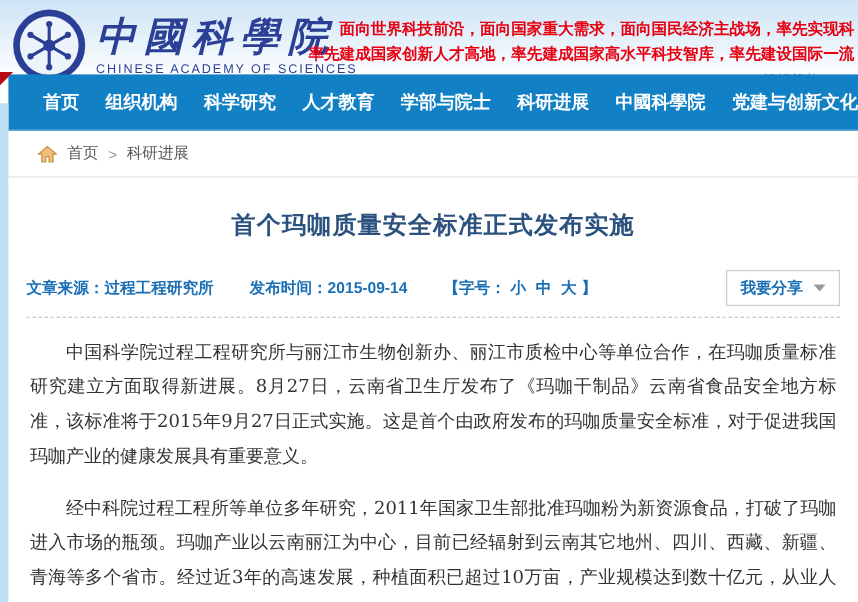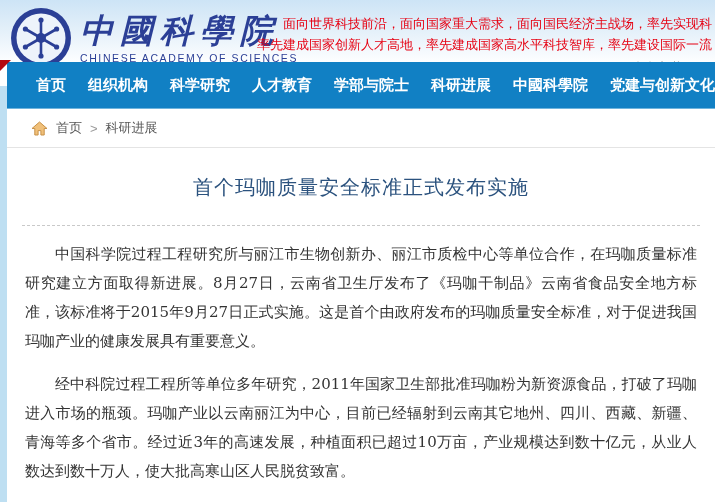--- a/index.html
+++ b/index.html
@@ -17,21 +17,21 @@
   .logo-zh{
     font-family:"DejaVu Serif",serif;font-weight:bold;font-style:italic;
     font-size:33px;color:#2B3F96;letter-spacing:7px;line-height:36px;white-space:nowrap;
   }
   .logo-en{
     font-size:10.5px;font-weight:normal;color:#2B3F96;letter-spacing:1.6px;
     margin-top:3px;white-space:nowrap;
   }
   .slogan{
     position:absolute;right:3px;top:13px;text-align:right;
-    color:#E60012;font-weight:normal;font-size:13px;line-height:21px;white-space:nowrap;
+    color:#E60012;font-weight:bold;font-size:13px;line-height:21px;white-space:nowrap;
   }
   .attribution{
     position:absolute;left:608px;top:59px;width:86px;overflow:hidden;
     white-space:nowrap;color:#8A8A8A;font-size:12px;
   }
   
   .left-stripe{position:absolute;left:0;top:86px;bottom:0;width:7px;background:#BEDFF2;}
   
   .main-nav{
     margin-left:7px;height:47px;background:#1180C4;position:relative;
@@ -45,21 +45,21 @@
   }
   
   .content{margin-left:7px;background:#fff;}
   .breadcrumb{
     height:38px;display:flex;align-items:center;padding-left:24px;gap:8px;
     font-size:13px;color:#595959;border-bottom:1px solid #E4E4E4;
   }
   .breadcrumb a{color:#595959;text-decoration:none;cursor:pointer;}
   .breadcrumb .sep{color:#9a9a9a;}
   .article-title{
-    text-align:center;color:#2B527E;font-size:20px;font-weight:normal;
+    text-align:center;color:#2B527E;font-size:20px;font-weight:bold;
     margin:26px 10px 24px;letter-spacing:1px;
   }
   .meta{
     display:flex;align-items:center;margin:0 15px;height:30px;
     font-size:13px;font-weight:bold;color:#1B6FB5;
   }
   .meta .grp{margin-right:30px;white-space:nowrap;}
   .meta .fs-btn{cursor:pointer;margin:0 4px;}
   .share-btn{
     margin-left:auto;border:1px solid #CCCCCC;background:#fff;
@@ -134,20 +134,31 @@
     <svg width="17" height="15" viewBox="0 0 17 15">
       <path d="M8.5 1 L16 7.5 H13.2 V14 H9.9 V9.6 H7.1 V14 H3.8 V7.5 H1 Z" fill="#F0C07A" stroke="#C89248" stroke-width="1" stroke-linejoin="round"></path>
     </svg>
     <a>首页</a>
     <span class="sep">&gt;</span>
     <span>科研进展</span>
   </div>
 
   <h1 class="article-title">首个玛咖质量安全标准正式发布实施</h1>
 
+  <div class="meta">
+    <span class="grp"><span>文章来源：</span><a style="color:#1B6FB5;text-decoration:none;cursor:pointer;">过程工程研究所</a></span>
+    <span class="grp"><span>发布时间：</span><span>2015-09-14</span></span>
+    <span class="grp">
+      <span>【字号：</span><span class="fs-btn">小</span><span class="fs-btn">中</span><span class="fs-btn">大</span><span>】</span>
+    </span>
+    <div class="share-btn">
+      <span>我要分享</span>
+      <span class="tri-down"></span>
+    </div>
+  </div>
 
   <hr class="dashed-sep">
 
   <div class="body-text">
     <p>中国科学院过程工程研究所与丽江市生物创新办、丽江市质检中心等单位合作，在玛咖质量标准研究建立方面取得新进展。8月27日，云南省卫生厅发布了《玛咖干制品》云南省食品安全地方标准，该标准将于2015年9月27日正式实施。这是首个由政府发布的玛咖质量安全标准，对于促进我国玛咖产业的健康发展具有重要意义。</p>
     <p>经中科院过程工程所等单位多年研究，2011年国家卫生部批准玛咖粉为新资源食品，打破了玛咖进入市场的瓶颈。玛咖产业以云南丽江为中心，目前已经辐射到云南其它地州、四川、西藏、新疆、青海等多个省市。经过近3年的高速发展，种植面积已超过10万亩，产业规模达到数十亿元，从业人数达到数十万人，使大批高寒山区人民脱贫致富。</p>
   </div>
 
 </div>
 

